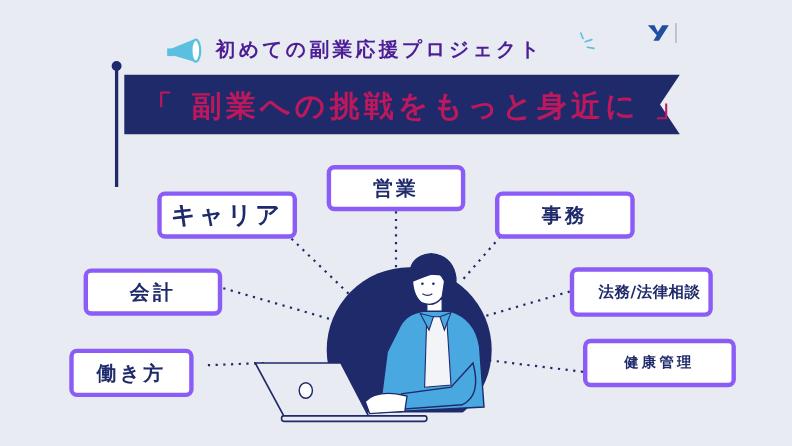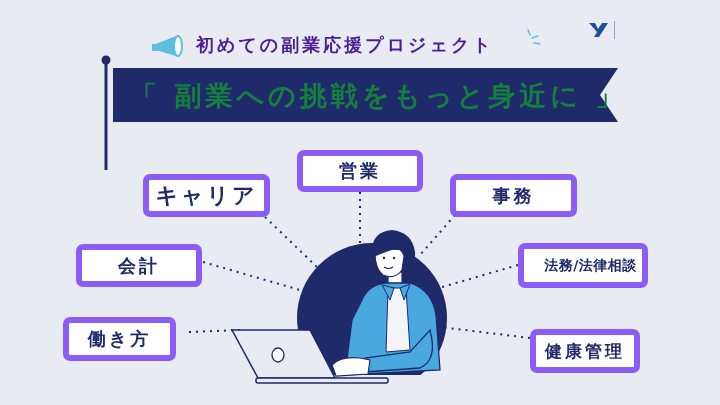--- a/index.html
+++ b/index.html
@@ -21,27 +21,27 @@
 
   .subtitle {
     position: absolute; left: 196px; top: 33px;
     font-size: 18px; font-weight: bold; color: #4c1d95; letter-spacing: 3px;
     white-space: nowrap;
   }
 
   .banner-text {
     position: absolute; left: 130px; top: 72px; width: 470px; height: 48px;
     display: flex; align-items: center;
-    font-size: 27px; font-weight: bold; color: #15803d; letter-spacing: 4px;
+    font-size: 27px; font-weight: bold; color: #be185d; letter-spacing: 4px;
     white-space: nowrap;
   }
 
   .box {
     position: absolute; background: #ffffff;
-    border: 6px solid #8b5cf6; border-radius: 7px;
+    border: 4px solid #8b5cf6; border-radius: 7px;
     display: flex; align-items: center; justify-content: center;
     font-weight: bold; color: #1f2a6b; white-space: nowrap; text-align: right;
   }
   .box span { letter-spacing: 3px; }
   .box.small span { letter-spacing: 0.5px; margin-left: 15px; }
 </style>
 </head>
 <body>
 
 <svg id="canvas" viewBox="0 0 720 405">
@@ -136,15 +136,15 @@
 </div>
 <div class="box" style="left:76px; top:244px; width:126px; height:43px; font-size:18px;font-family:Liberation Serif, serif;">
   <span>会計</span>
 </div>
 <div class="box small" style="left:518px; top:243px; width:130px; height:45px; font-size:14px;">
   <span>法務/法律相談</span>
 </div>
 <div class="box" style="left:63px; top:317px; width:113px; height:44px; font-size:18px;">
   <span>働き方</span>
 </div>
-<div class="box" style="left:530px; top:329px; width:110px; height:44px; font-size:17px;">
+<div class="box" style="left:530px; top:308px; width:139px; height:44px; font-size:13px;">
   <span>健康管理</span>
 </div>
 
 </body></html>

